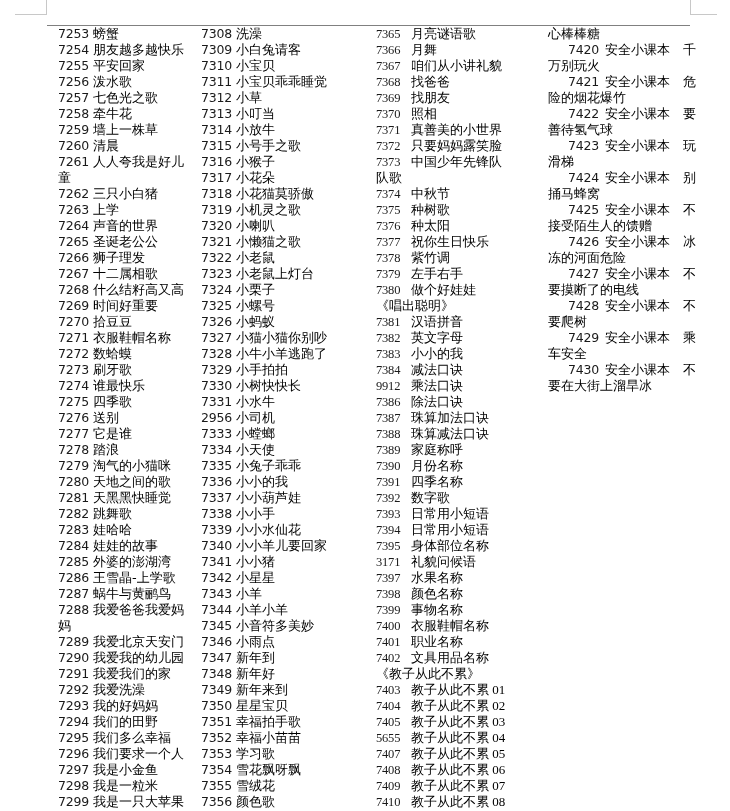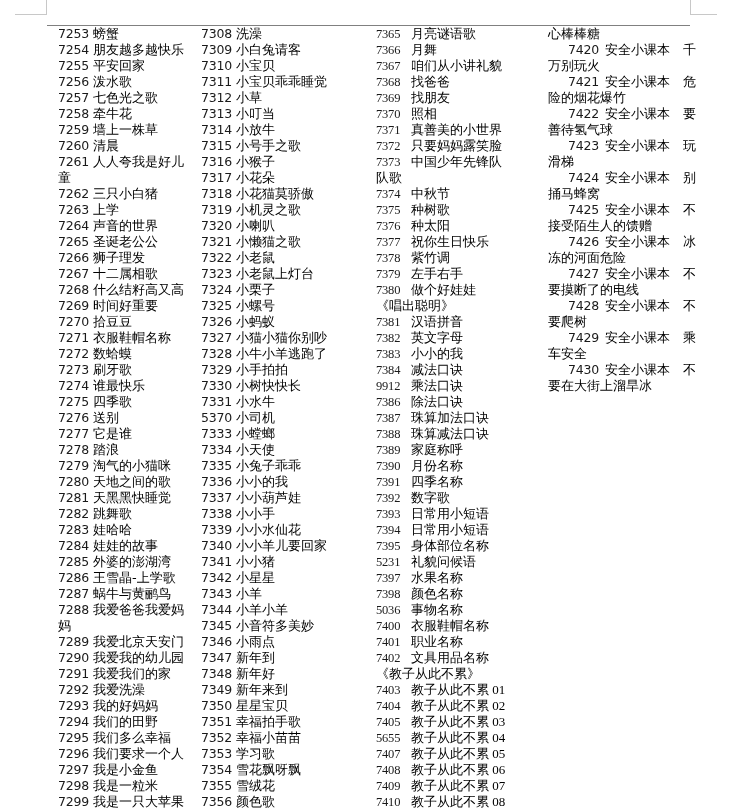--- a/index.html
+++ b/index.html
@@ -103,21 +103,21 @@
     <div class="line"><span class="num">7322</span><span class="txt">小老鼠</span></div>
     <div class="line"><span class="num">7323</span><span class="txt">小老鼠上灯台</span></div>
     <div class="line"><span class="num">7324</span><span class="txt">小栗子</span></div>
     <div class="line"><span class="num">7325</span><span class="txt">小螺号</span></div>
     <div class="line"><span class="num">7326</span><span class="txt">小蚂蚁</span></div>
     <div class="line"><span class="num">7327</span><span class="txt">小猫小猫你别吵</span></div>
     <div class="line"><span class="num">7328</span><span class="txt">小牛小羊逃跑了</span></div>
     <div class="line"><span class="num">7329</span><span class="txt">小手拍拍</span></div>
     <div class="line"><span class="num">7330</span><span class="txt">小树快快长</span></div>
     <div class="line"><span class="num">7331</span><span class="txt">小水牛</span></div>
-    <div class="line"><span class="num">5370</span><span class="txt">小司机</span></div>
+    <div class="line"><span class="num">2956</span><span class="txt">小司机</span></div>
     <div class="line"><span class="num">7333</span><span class="txt">小螳螂</span></div>
     <div class="line"><span class="num">7334</span><span class="txt">小天使</span></div>
     <div class="line"><span class="num">7335</span><span class="txt">小兔子乖乖</span></div>
     <div class="line"><span class="num">7336</span><span class="txt">小小的我</span></div>
     <div class="line"><span class="num">7337</span><span class="txt">小小葫芦娃</span></div>
     <div class="line"><span class="num">7338</span><span class="txt">小小手</span></div>
     <div class="line"><span class="num">7339</span><span class="txt">小小水仙花</span></div>
     <div class="line"><span class="num">7340</span><span class="txt">小小羊儿要回家</span></div>
     <div class="line"><span class="num">7341</span><span class="txt">小小猪</span></div>
     <div class="line"><span class="num">7342</span><span class="txt">小星星</span></div>
@@ -163,24 +163,24 @@
     <div class="line"><span class="num">7386</span><span class="txt">除法口诀</span></div>
     <div class="line"><span class="num">7387</span><span class="txt">珠算加法口诀</span></div>
     <div class="line"><span class="num">7388</span><span class="txt">珠算减法口诀</span></div>
     <div class="line"><span class="num">7389</span><span class="txt">家庭称呼</span></div>
     <div class="line"><span class="num">7390</span><span class="txt">月份名称</span></div>
     <div class="line"><span class="num">7391</span><span class="txt">四季名称</span></div>
     <div class="line"><span class="num">7392</span><span class="txt">数字歌</span></div>
     <div class="line"><span class="num">7393</span><span class="txt">日常用小短语</span></div>
     <div class="line"><span class="num">7394</span><span class="txt">日常用小短语</span></div>
     <div class="line"><span class="num">7395</span><span class="txt">身体部位名称</span></div>
-    <div class="line"><span class="num">5231</span><span class="txt">礼貌问候语</span></div>
+    <div class="line"><span class="num">3171</span><span class="txt">礼貌问候语</span></div>
     <div class="line"><span class="num">7397</span><span class="txt">水果名称</span></div>
     <div class="line"><span class="num">7398</span><span class="txt">颜色名称</span></div>
-    <div class="line"><span class="num">5036</span><span class="txt">事物名称</span></div>
+    <div class="line"><span class="num">7399</span><span class="txt">事物名称</span></div>
     <div class="line"><span class="num">7400</span><span class="txt">衣服鞋帽名称</span></div>
     <div class="line"><span class="num">7401</span><span class="txt">职业名称</span></div>
     <div class="line"><span class="num">7402</span><span class="txt">文具用品名称</span></div>
     <div class="line"><span class="txt">《教子从此不累》</span></div>
     <div class="line"><span class="num">7403</span><span class="txt">教子从此不累 01</span></div>
     <div class="line"><span class="num">7404</span><span class="txt">教子从此不累 02</span></div>
     <div class="line"><span class="num">7405</span><span class="txt">教子从此不累 03</span></div>
     <div class="line"><span class="num">5655</span><span class="txt">教子从此不累 04</span></div>
     <div class="line"><span class="num">7407</span><span class="txt">教子从此不累 05</span></div>
     <div class="line"><span class="num">7408</span><span class="txt">教子从此不累 06</span></div>

